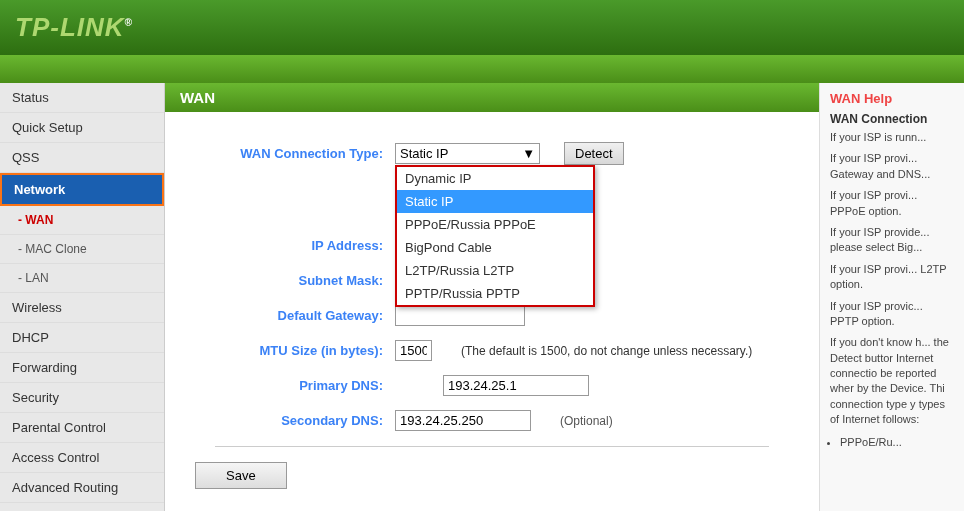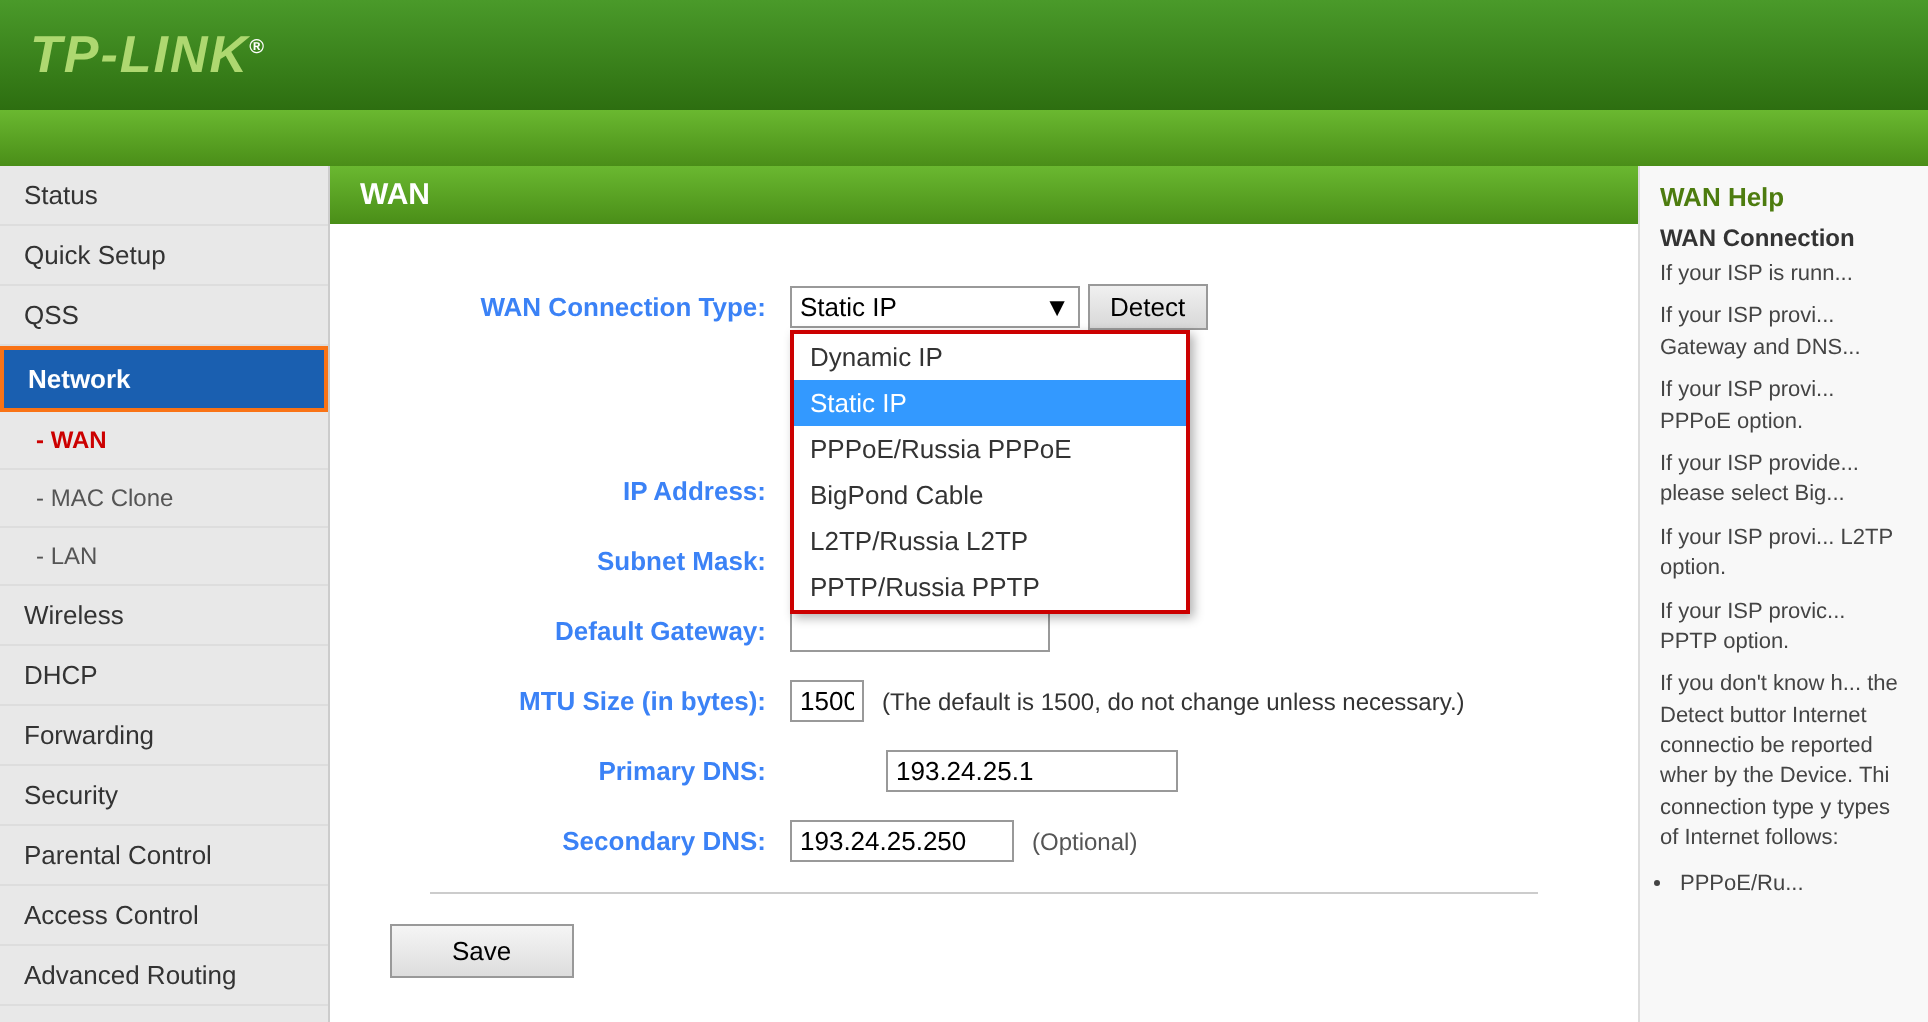--- a/index.html
+++ b/index.html
@@ -91,21 +91,21 @@
       width: 200px;
       text-align: right;
       font-weight: bold;
       color: #3b82f6;
       padding-right: 12px;
       font-size: 13px;
     }
     .form-control-area {
       display: flex;
       align-items: center;
-      gap: 4px;
+      gap: 24px;
       position: relative;
     }
     select, input[type="text"] {
       padding: 2px 4px;
       border: 1px solid #999;
       font-size: 13px;
       background: white;
     }
     input[type="text"] { width: 130px; }
     button.detect-btn {
@@ -178,21 +178,21 @@
       background: #f8f8f8;
       border-left: 1px solid #ddd;
       padding: 8px 10px;
       font-size: 11px;
       color: #333;
       overflow-y: auto;
     }
     #help-panel h3 {
       font-size: 13px;
       font-weight: bold;
-      color: #4d7c0f;
+      color: #ef4444;
       margin-bottom: 6px;
     }
     #help-panel h4 {
       font-size: 12px;
       font-weight: bold;
       color: #333;
       margin-bottom: 4px;
     }
     .help-text {
       font-size: 11px;
@@ -296,21 +296,21 @@
       <div class="form-row" style="margin-top:5px;">
         <div class="form-label">Primary DNS:</div>
         <div class="form-control-area">
           <input type="text" style="width: 146px; margin-left: 48px;" value="193.24.25.1">
         </div>
       </div>
 
       <div class="form-row">
         <div class="form-label">Secondary DNS:</div>
         <div class="form-control-area">
-          <input type="text" style="width: 112px;" value="193.24.25.250">
+          <input type="text" style="width: 136px;" value="193.24.25.250">
           <span class="optional-text">(Optional)</span>
         </div>
       </div>
 
       <hr class="divider">
 
       <div class="save-row">
         <button class="save-btn">Save</button>
       </div>
 

